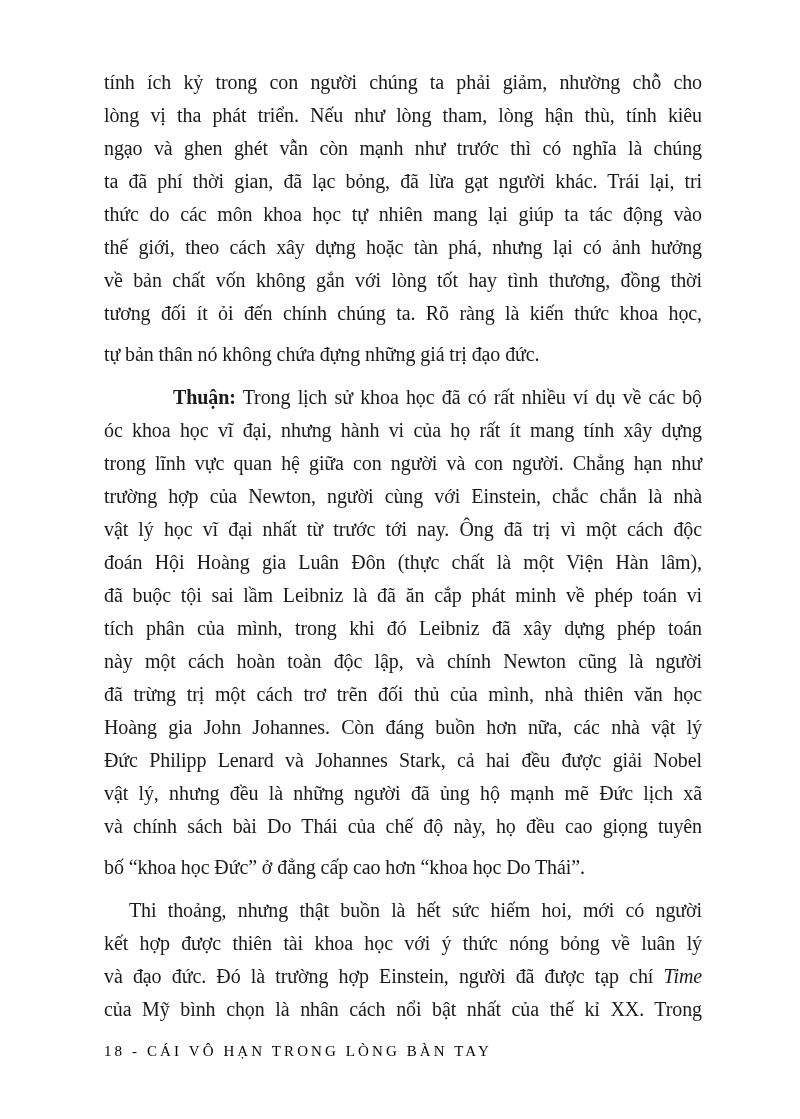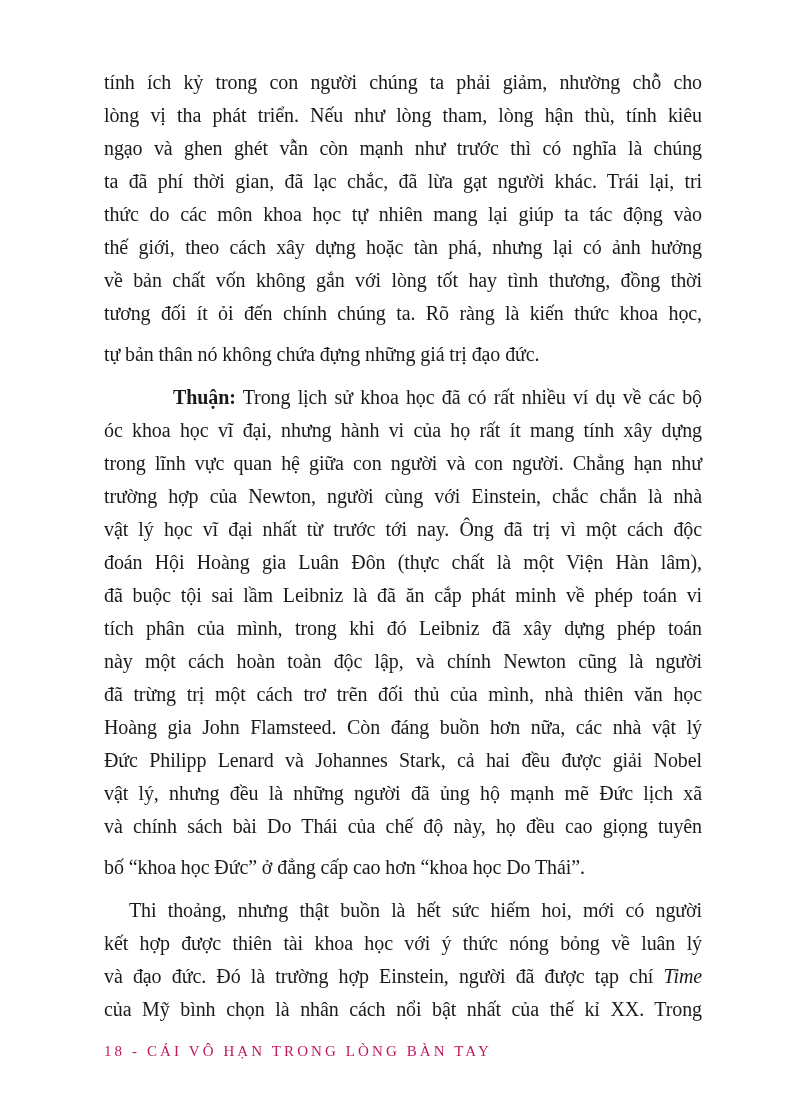--- a/index.html
+++ b/index.html
@@ -44,53 +44,53 @@
       text-indent: 25px;
     }
     .bold { font-weight: bold; margin-left: 44px; }
     .ital { font-style: italic; }
     .footer {
       position: absolute;
       left: 104px;
       top: 1043px;
       font-size: 15px;
       letter-spacing: 3.1px;
-      color: #be185d;
+      color: #000000;
       white-space: nowrap;
     }
   </style>
 </head>
 <body>
 
 <div class="page">
 
   <p class="para">
     <span class="line">tính ích kỷ trong con người chúng ta phải giảm, nhường chỗ cho</span>
     <span class="line">lòng vị tha phát triển. Nếu như lòng tham, lòng hận thù, tính kiêu</span>
     <span class="line">ngạo và ghen ghét vẫn còn mạnh như trước thì có nghĩa là chúng</span>
-    <span class="line">ta đã phí thời gian, đã lạc chắc, đã lừa gạt người khác. Trái lại, tri</span>
+    <span class="line">ta đã phí thời gian, đã lạc bỏng, đã lừa gạt người khác. Trái lại, tri</span>
     <span class="line">thức do các môn khoa học tự nhiên mang lại giúp ta tác động vào</span>
     <span class="line">thế giới, theo cách xây dựng hoặc tàn phá, nhưng lại có ảnh hưởng</span>
     <span class="line">về bản chất vốn không gắn với lòng tốt hay tình thương, đồng thời</span>
     <span class="line">tương đối ít ỏi đến chính chúng ta. Rõ ràng là kiến thức khoa học,</span>
     <span class="line last">tự bản thân nó không chứa đựng những giá trị đạo đức.</span>
   </p>
 
   <p class="para">
     <span class="line indent"><span class="bold">Thuận:</span><span> Trong lịch sử khoa học đã có rất nhiều ví dụ về các bộ</span></span>
     <span class="line">óc khoa học vĩ đại, nhưng hành vi của họ rất ít mang tính xây dựng</span>
     <span class="line">trong lĩnh vực quan hệ giữa con người và con người. Chẳng hạn như</span>
     <span class="line">trường hợp của Newton, người cùng với Einstein, chắc chắn là nhà</span>
     <span class="line">vật lý học vĩ đại nhất từ trước tới nay. Ông đã trị vì một cách độc</span>
     <span class="line">đoán Hội Hoàng gia Luân Đôn (thực chất là một Viện Hàn lâm),</span>
     <span class="line">đã buộc tội sai lầm Leibniz là đã ăn cắp phát minh về phép toán vi</span>
     <span class="line">tích phân của mình, trong khi đó Leibniz đã xây dựng phép toán</span>
     <span class="line">này một cách hoàn toàn độc lập, và chính Newton cũng là người</span>
     <span class="line">đã trừng trị một cách trơ trẽn đối thủ của mình, nhà thiên văn học</span>
-    <span class="line">Hoàng gia John Flamsteed. Còn đáng buồn hơn nữa, các nhà vật lý</span>
+    <span class="line">Hoàng gia John Johannes. Còn đáng buồn hơn nữa, các nhà vật lý</span>
     <span class="line">Đức Philipp Lenard và Johannes Stark, cả hai đều được giải Nobel</span>
     <span class="line">vật lý, nhưng đều là những người đã ủng hộ mạnh mẽ Đức lịch xã</span>
     <span class="line">và chính sách bài Do Thái của chế độ này, họ đều cao giọng tuyên</span>
     <span class="line last">bố “khoa học Đức” ở đẳng cấp cao hơn “khoa học Do Thái”.</span>
   </p>
 
   <p class="para">
     <span class="line indent">Thi thoảng, nhưng thật buồn là hết sức hiếm hoi, mới có người</span>
     <span class="line">kết hợp được thiên tài khoa học với ý thức nóng bỏng về luân lý</span>
     <span class="line"><span>và đạo đức. Đó là trường hợp Einstein, người đã được tạp chí </span><span class="ital">Time</span></span>

